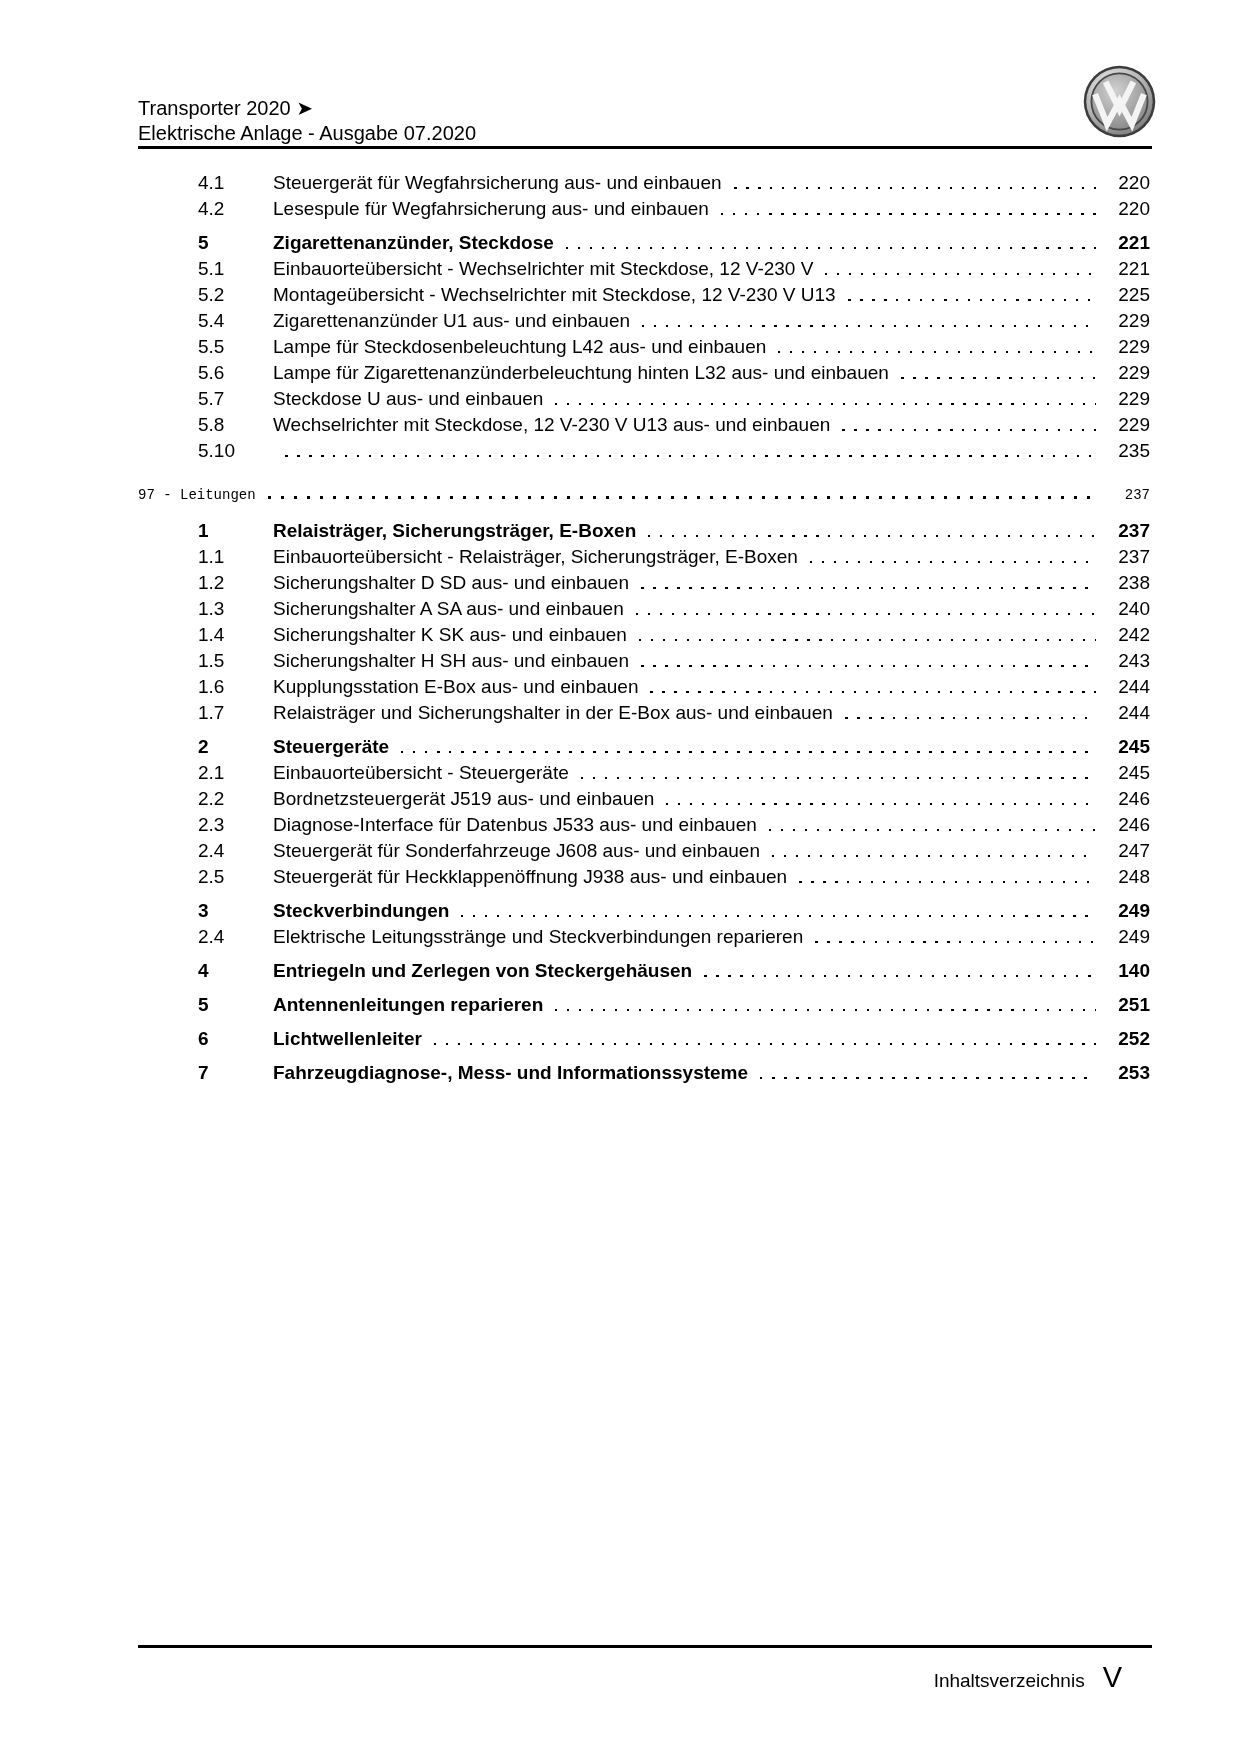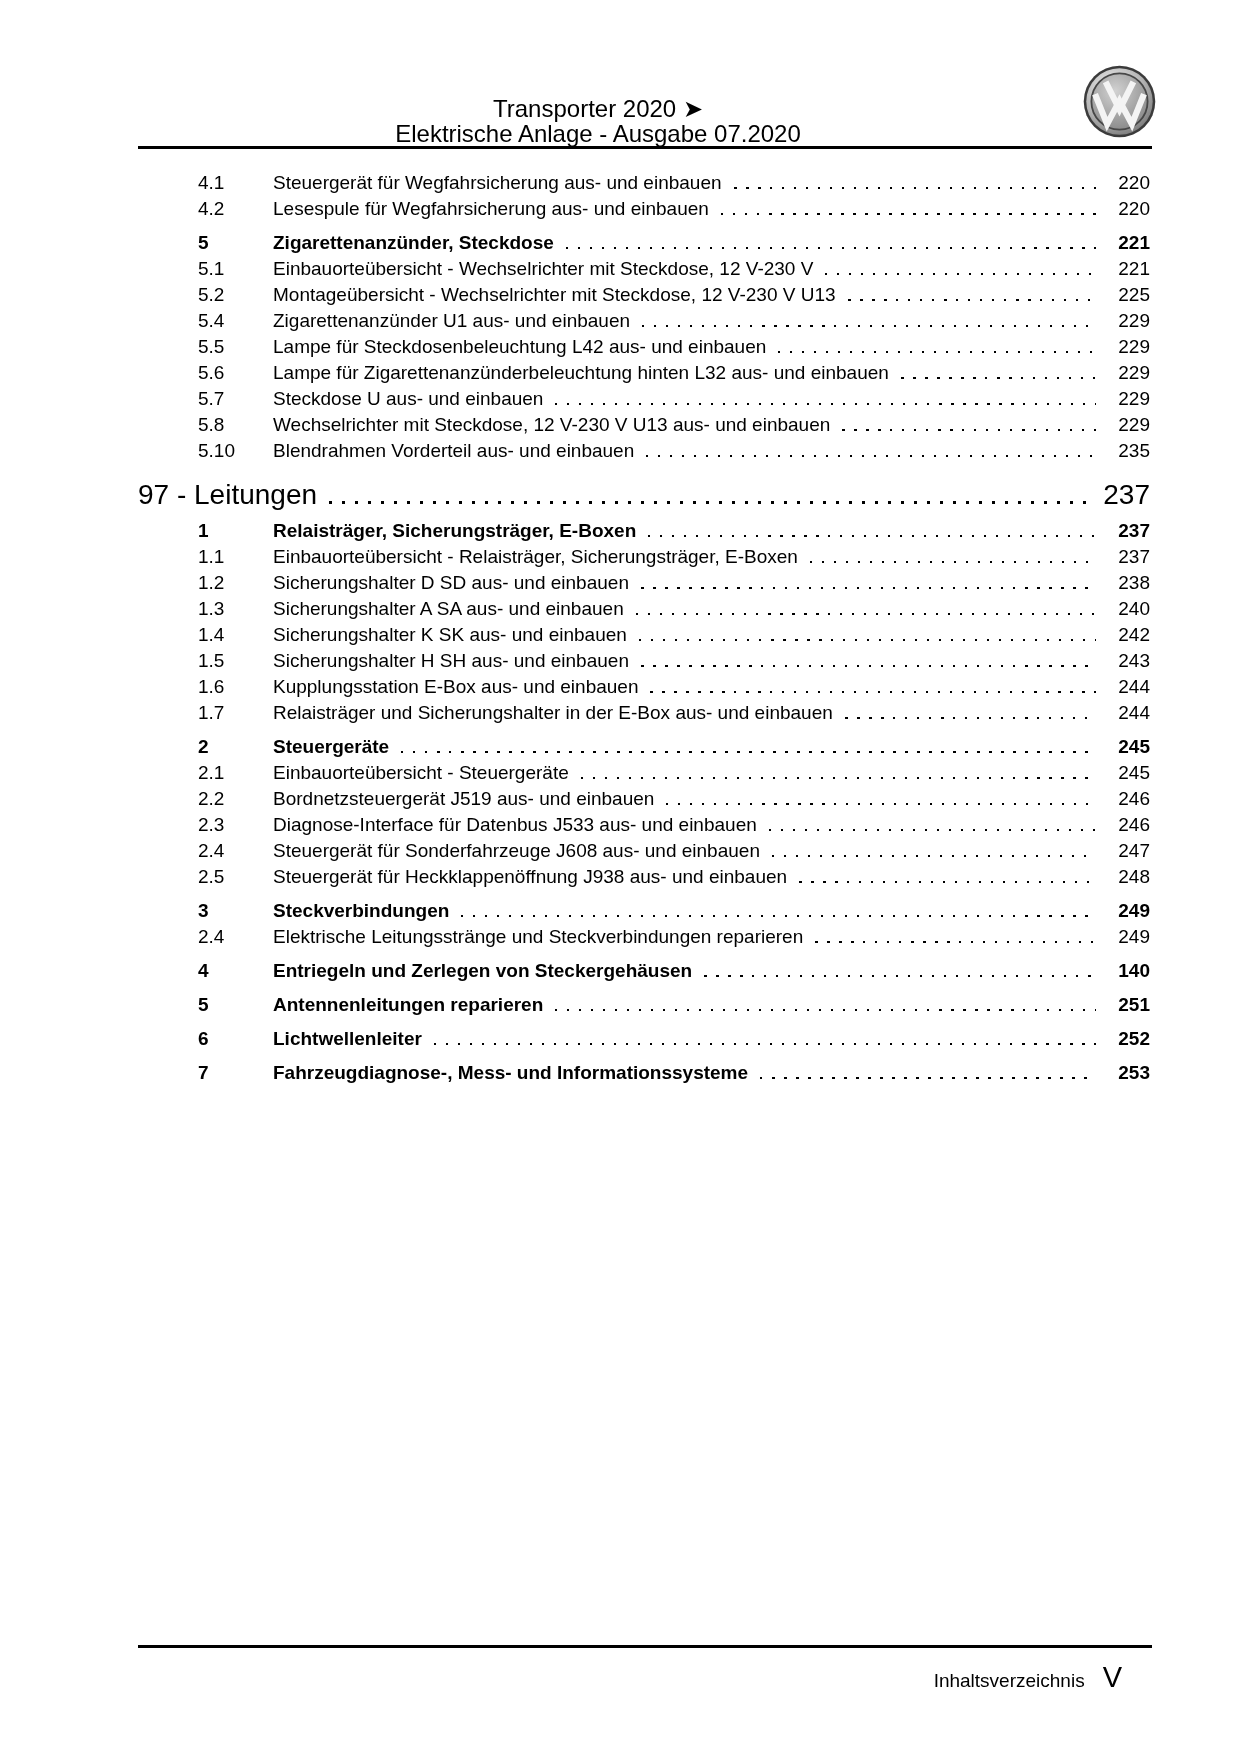--- a/index.html
+++ b/index.html
@@ -9,21 +9,21 @@
     background:#ffffff;
     color:#000;
     font-family:"Liberation Sans","DejaVu Sans",sans-serif;
     overflow:hidden;
     margin:0 auto;
   }
 
   
   .header-text {
     position:absolute; top:96px; left:138px; width:920px;
-    text-align:center; font-size:24px; line-height:25px;
+    text-align:left; font-size:20px; line-height:25px;
     white-space:nowrap;
   }
   .logo {
     position:absolute; top:65px; left:1083px;
     width:73px; height:73px;
   }
   .rule {
     position:absolute; left:138px; width:1014px; height:3px;
     background:#000;
   }
@@ -37,22 +37,22 @@
     display:flex; align-items:baseline;
     font-size:19px; line-height:26px;
   }
   .toc-row .num { flex:0 0 75px; }
   .toc-row.level-sub,
   .toc-row.level-section { padding-left:60px; }
 
   .toc-row.level-section { font-weight:bold; margin-top:8px; }
 
   .toc-row.level-chapter {
-    font-size:28px; line-height:30px; font-weight:normal;
-    margin-top:16px; margin-bottom:2px;
+    font-size:14px; line-height:30px; font-weight:normal;
+    margin-top:16px; margin-bottom:2px;font-family:Liberation Mono, monospace;
   }
 
   .toc-row .title { flex:0 0 auto; white-space:nowrap; }
 
   .toc-row .dots {
     flex:1 1 auto; align-self:baseline;
     height:2.5px; margin:0 10px 0 12px; min-width:20px;
     background-image:repeating-linear-gradient(to right,#000 0 2.5px,transparent 2.5px 12px);
     background-position:left bottom; background-repeat:repeat-x;
   }
@@ -164,21 +164,20 @@
       <span class="page-num">229</span>
     </div>
       <div class="toc-row level-sub">
       <span class="num">5.8</span>
       <span class="title">Wechselrichter mit Steckdose, 12 V-230 V U13 aus- und einbauen</span>
       <span class="dots"></span>
       <span class="page-num">229</span>
     </div>
       <div class="toc-row level-sub">
       <span class="num">5.10</span>
-      <span class="title">Blendrahmen Vorderteil aus- und einbauen</span>
       <span class="dots"></span>
       <span class="page-num">235</span>
     </div>
       <div class="toc-row level-chapter">
 
       <span class="title">97 - Leitungen</span>
       <span class="dots"></span>
       <span class="page-num">237</span>
     </div>
       <div class="toc-row level-section">

